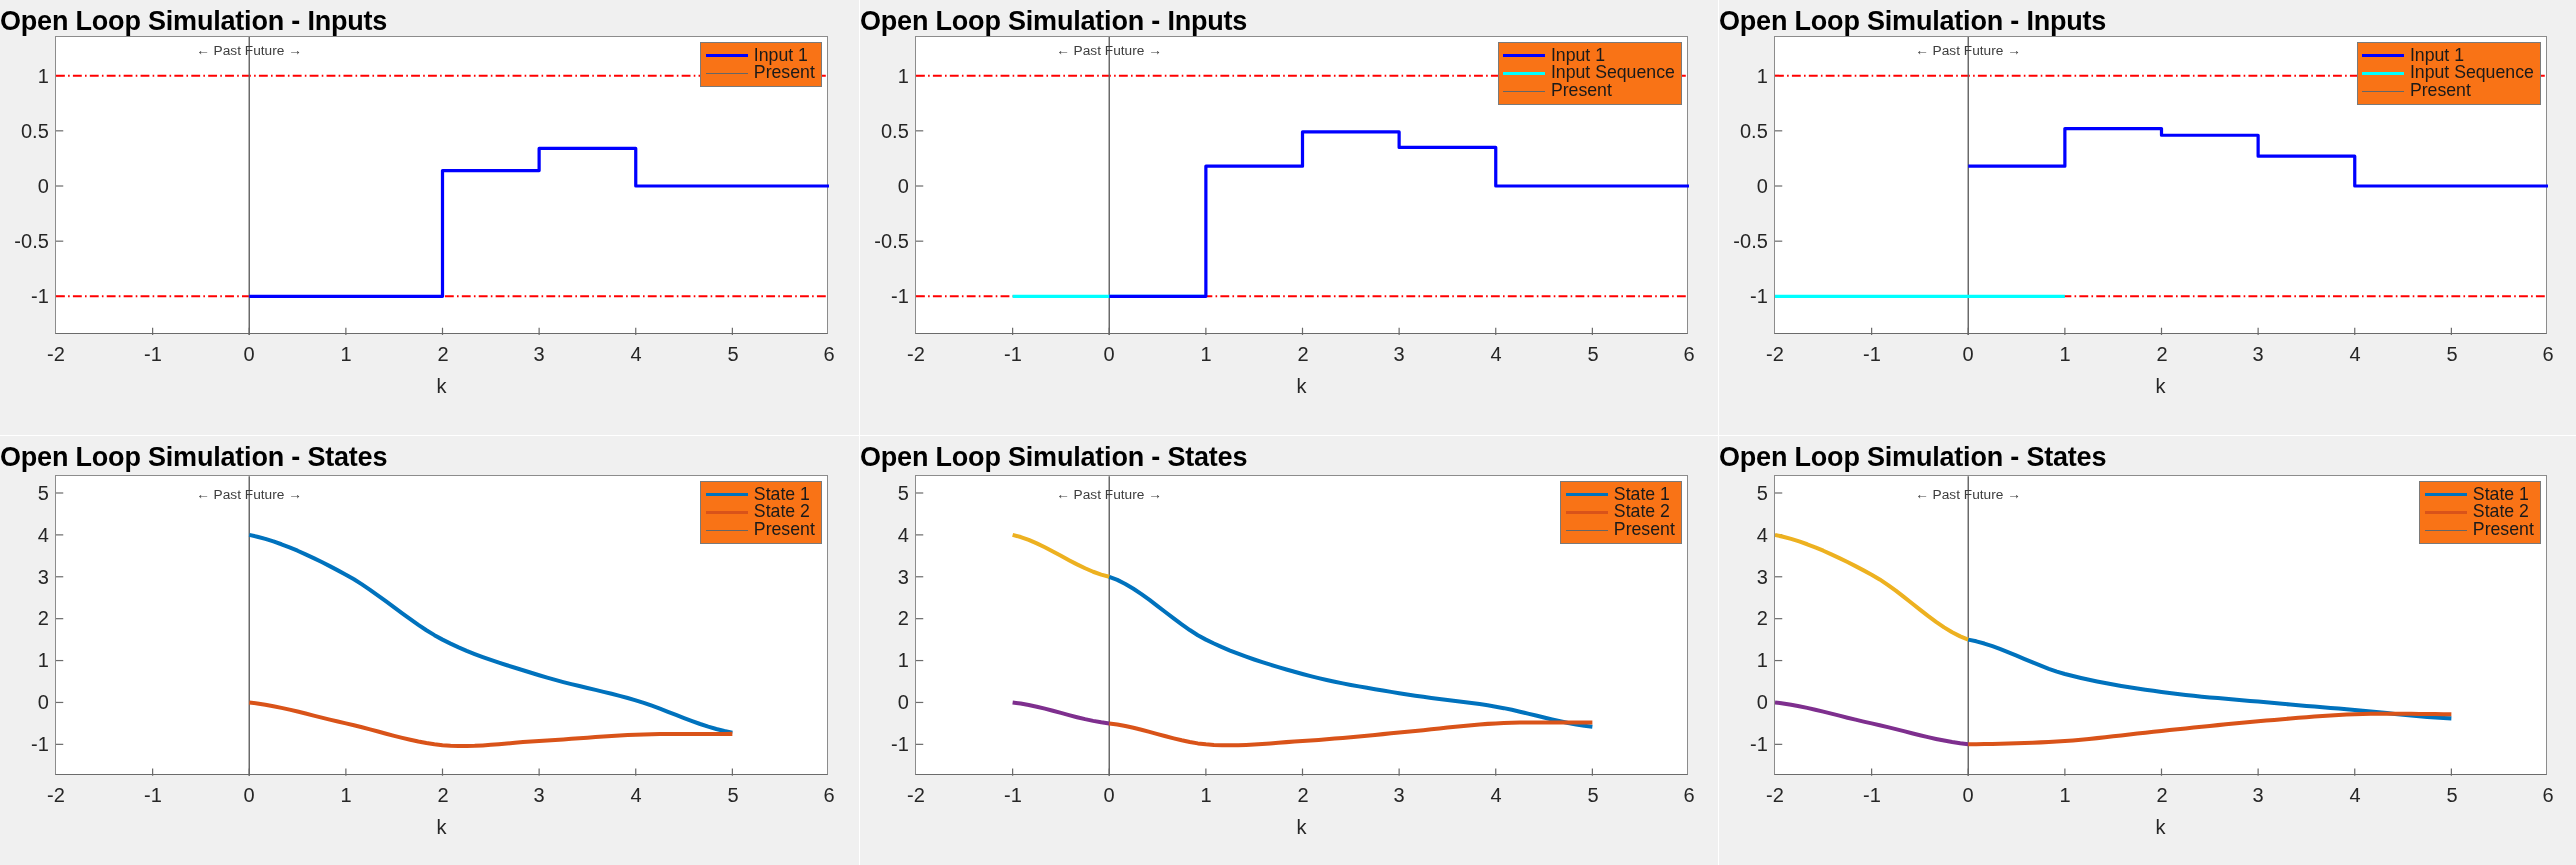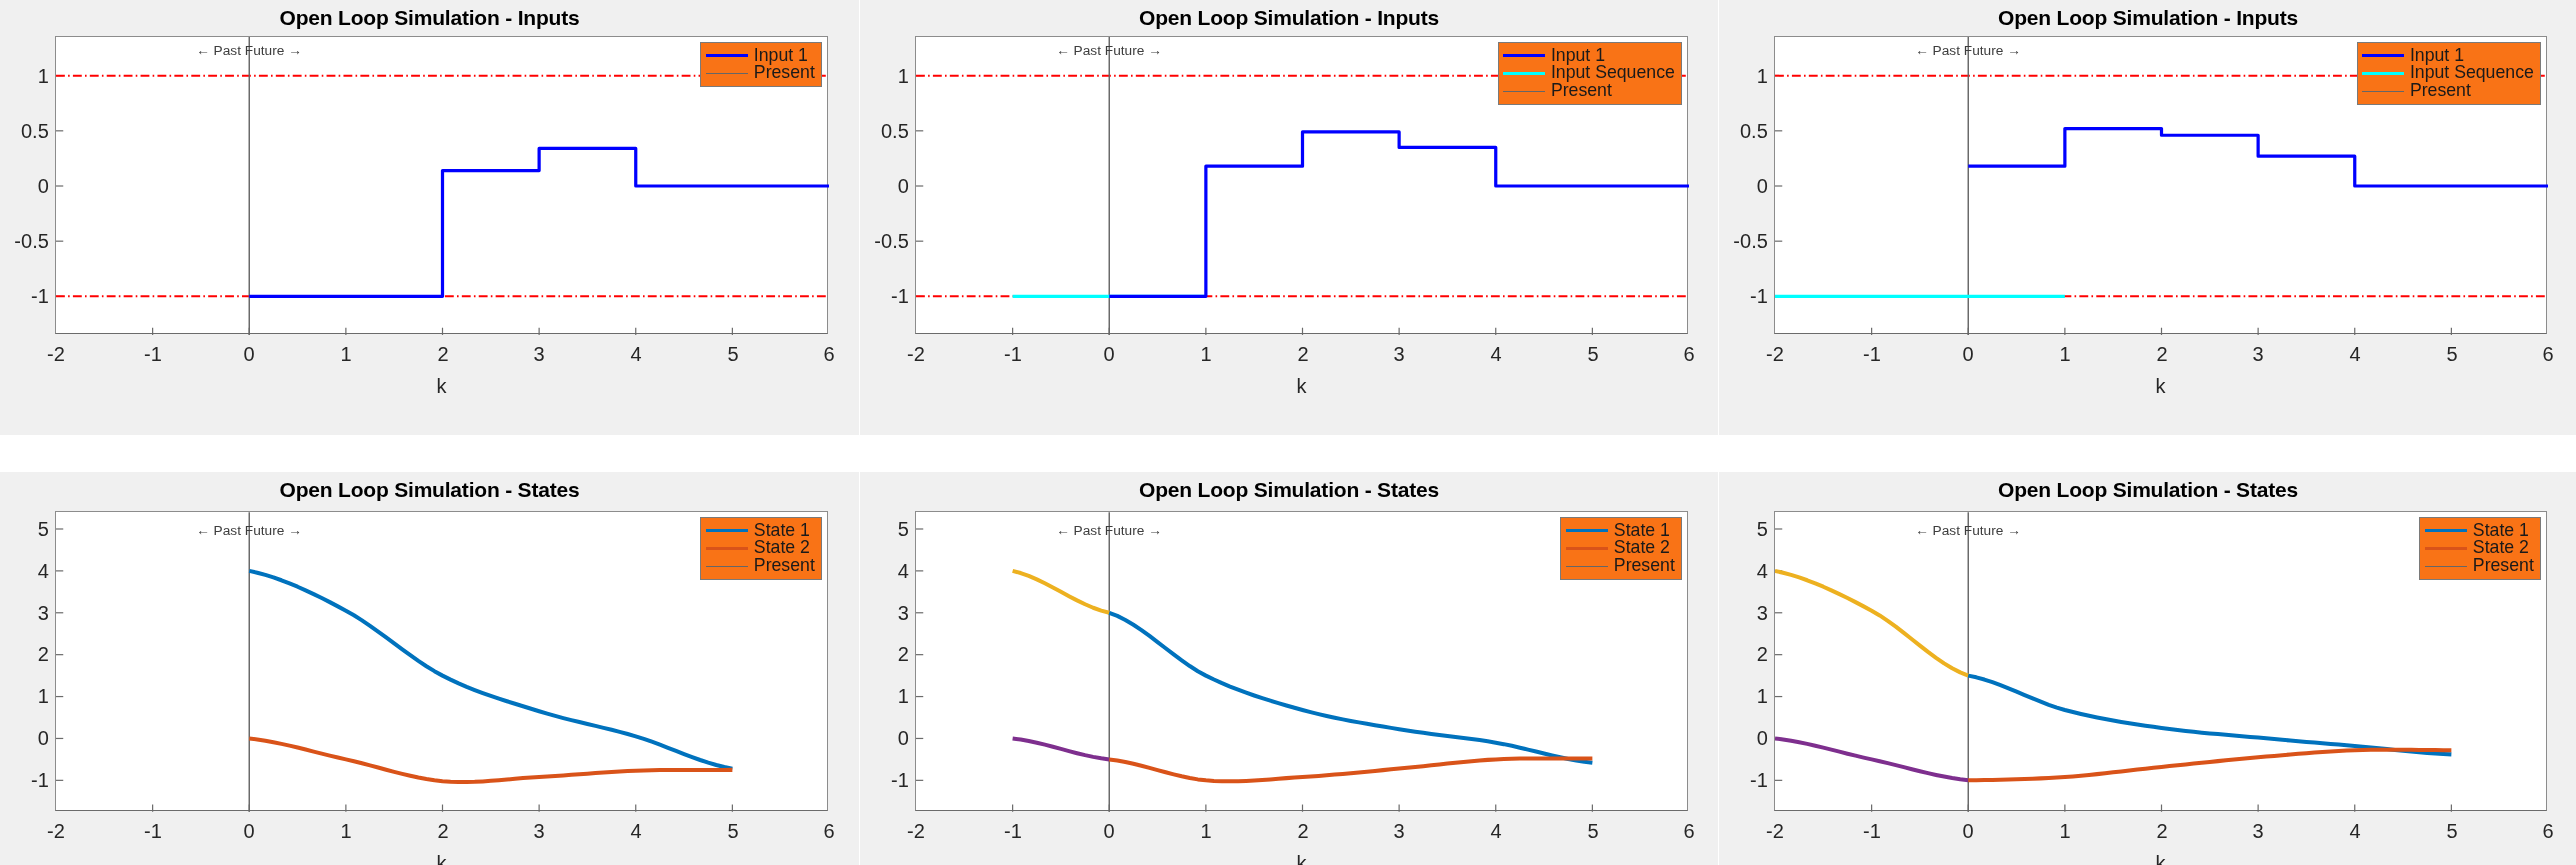--- a/index.html
+++ b/index.html
@@ -1,22 +1,22 @@
 <!DOCTYPE html>
 <html style="font-size:13px"><head>
 <meta charset="utf-8">
 <style>
   html,body{margin:0;padding:0;background:#ffffff;}
   body{width:2576px;height:866px;font-family:"Liberation Sans",sans-serif;overflow:hidden;}
   .figure{width:2576px;height:866px;display:grid;grid-template-columns:859px 859px 859px;grid-template-rows:435px 431px;background:#ffffff;}
   .panel{position:relative;background:#f0f0f0;box-sizing:border-box;}
   .panel.col-sep{border-left:1.6px solid #ffffff;}
-  .panel.row-sep{border-top:1.6px solid #ffffff;margin-top:36px;}
-  .ptitle{position:absolute;top:6.4px;left:0;width:100%;text-align:center;
-          font-weight:bold;font-size:21px;color:#000;letter-spacing:-0.2px;
+  .panel.row-sep{border-top:1.6px solid #ffffff;}
+  .ptitle{position:absolute;top:6.4px;left:0;width:100%;text-align:left;
+          font-weight:bold;font-size:27px;color:#000;letter-spacing:-0.2px;
           font-family:"Liberation Sans",sans-serif;}
   .axes{position:absolute;background:#ffffff;border:0.8px solid #8c8c8c;border-bottom-color:#6b6b6b;box-sizing:border-box;}
   .axes svg{position:absolute;left:0;top:0;display:block;}
   .ytick{position:absolute;right:calc(100% + 7.2px);transform:translateY(-50%);
          font-size:20px;color:#262626;white-space:nowrap;text-align:right;}
   .xtick{position:absolute;top:calc(100% + 9.7px);transform:translateX(-50%);
          font-size:20px;color:#262626;white-space:nowrap;}
   .xlabel{position:absolute;top:calc(100% + 42px);left:0;width:100%;text-align:center;
           font-size:20px;color:#262626;}
   .pfnote{position:absolute;font-size:13.7px;color:#3d3d3d;white-space:nowrap;transform:translateX(-50%);}

